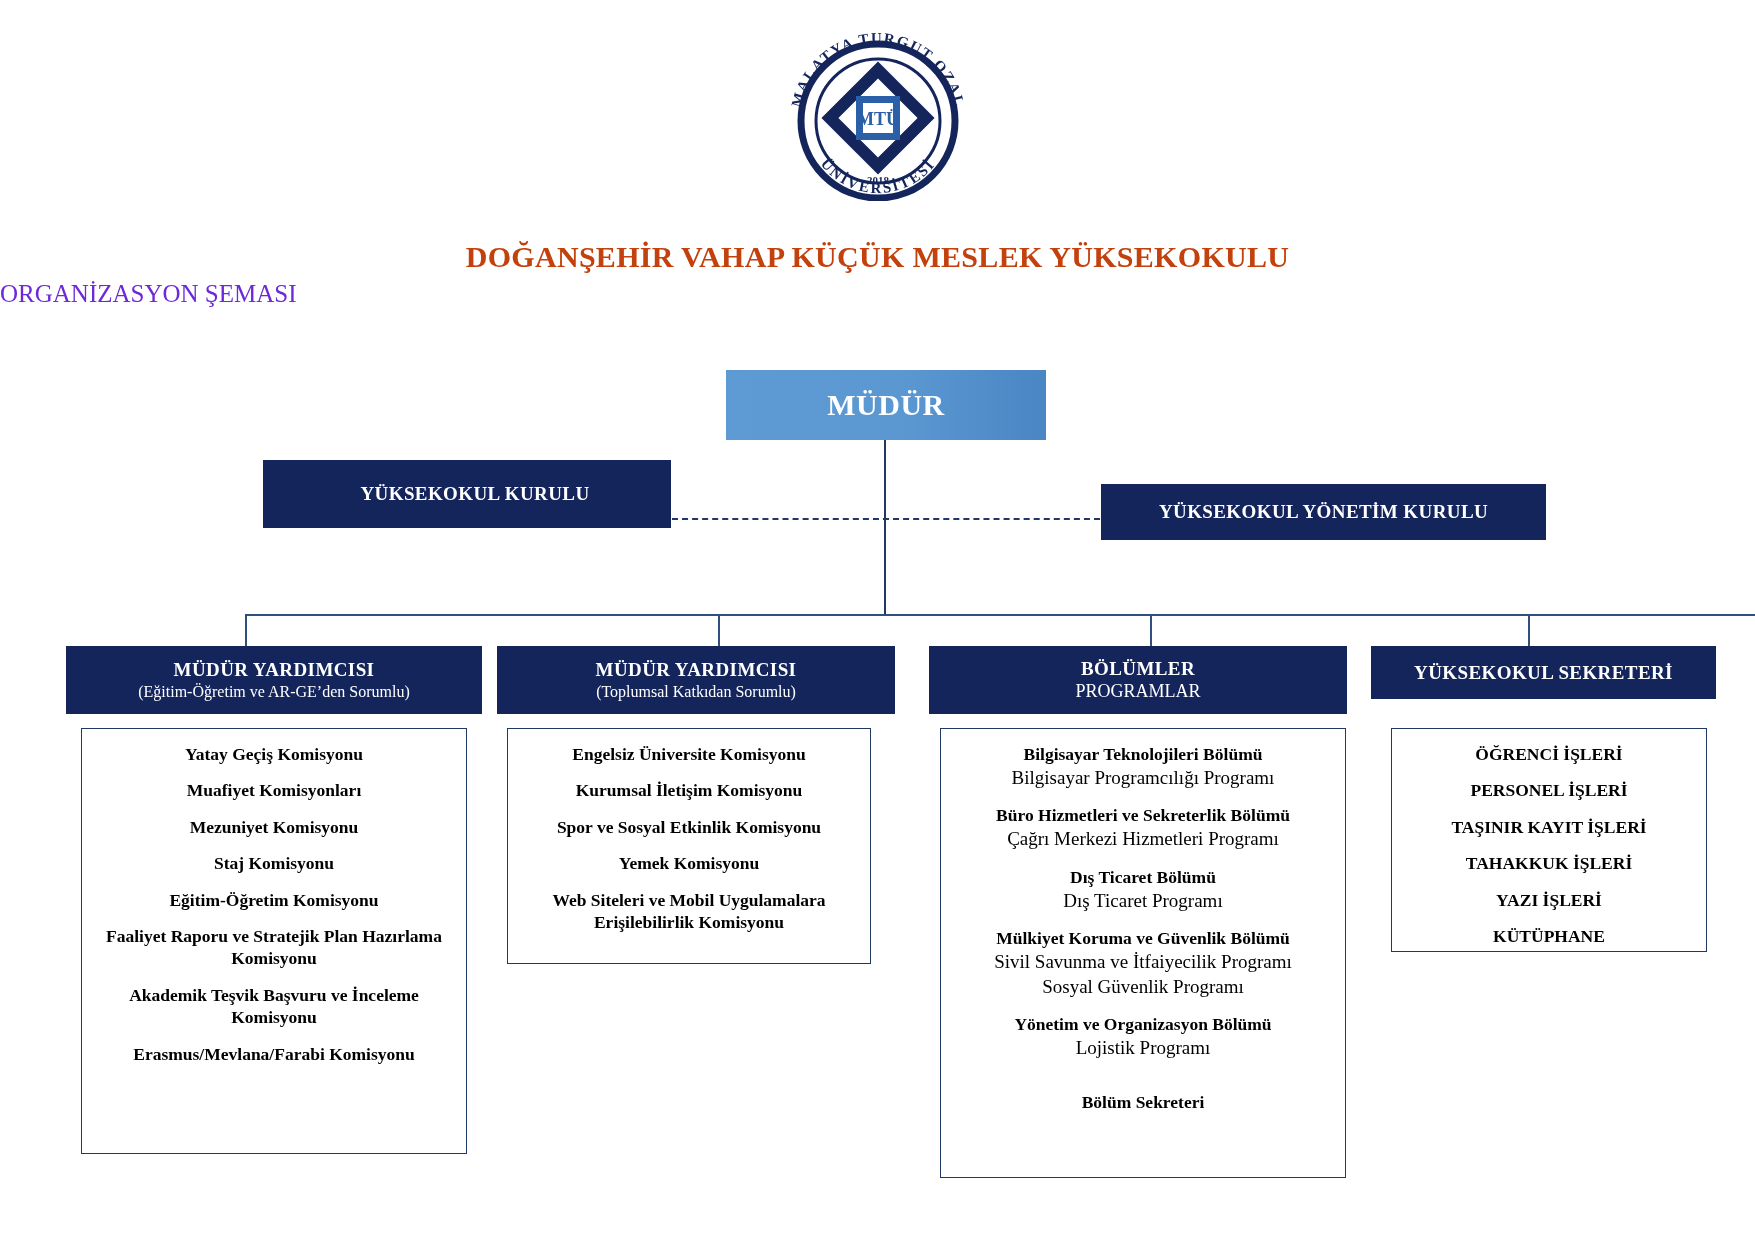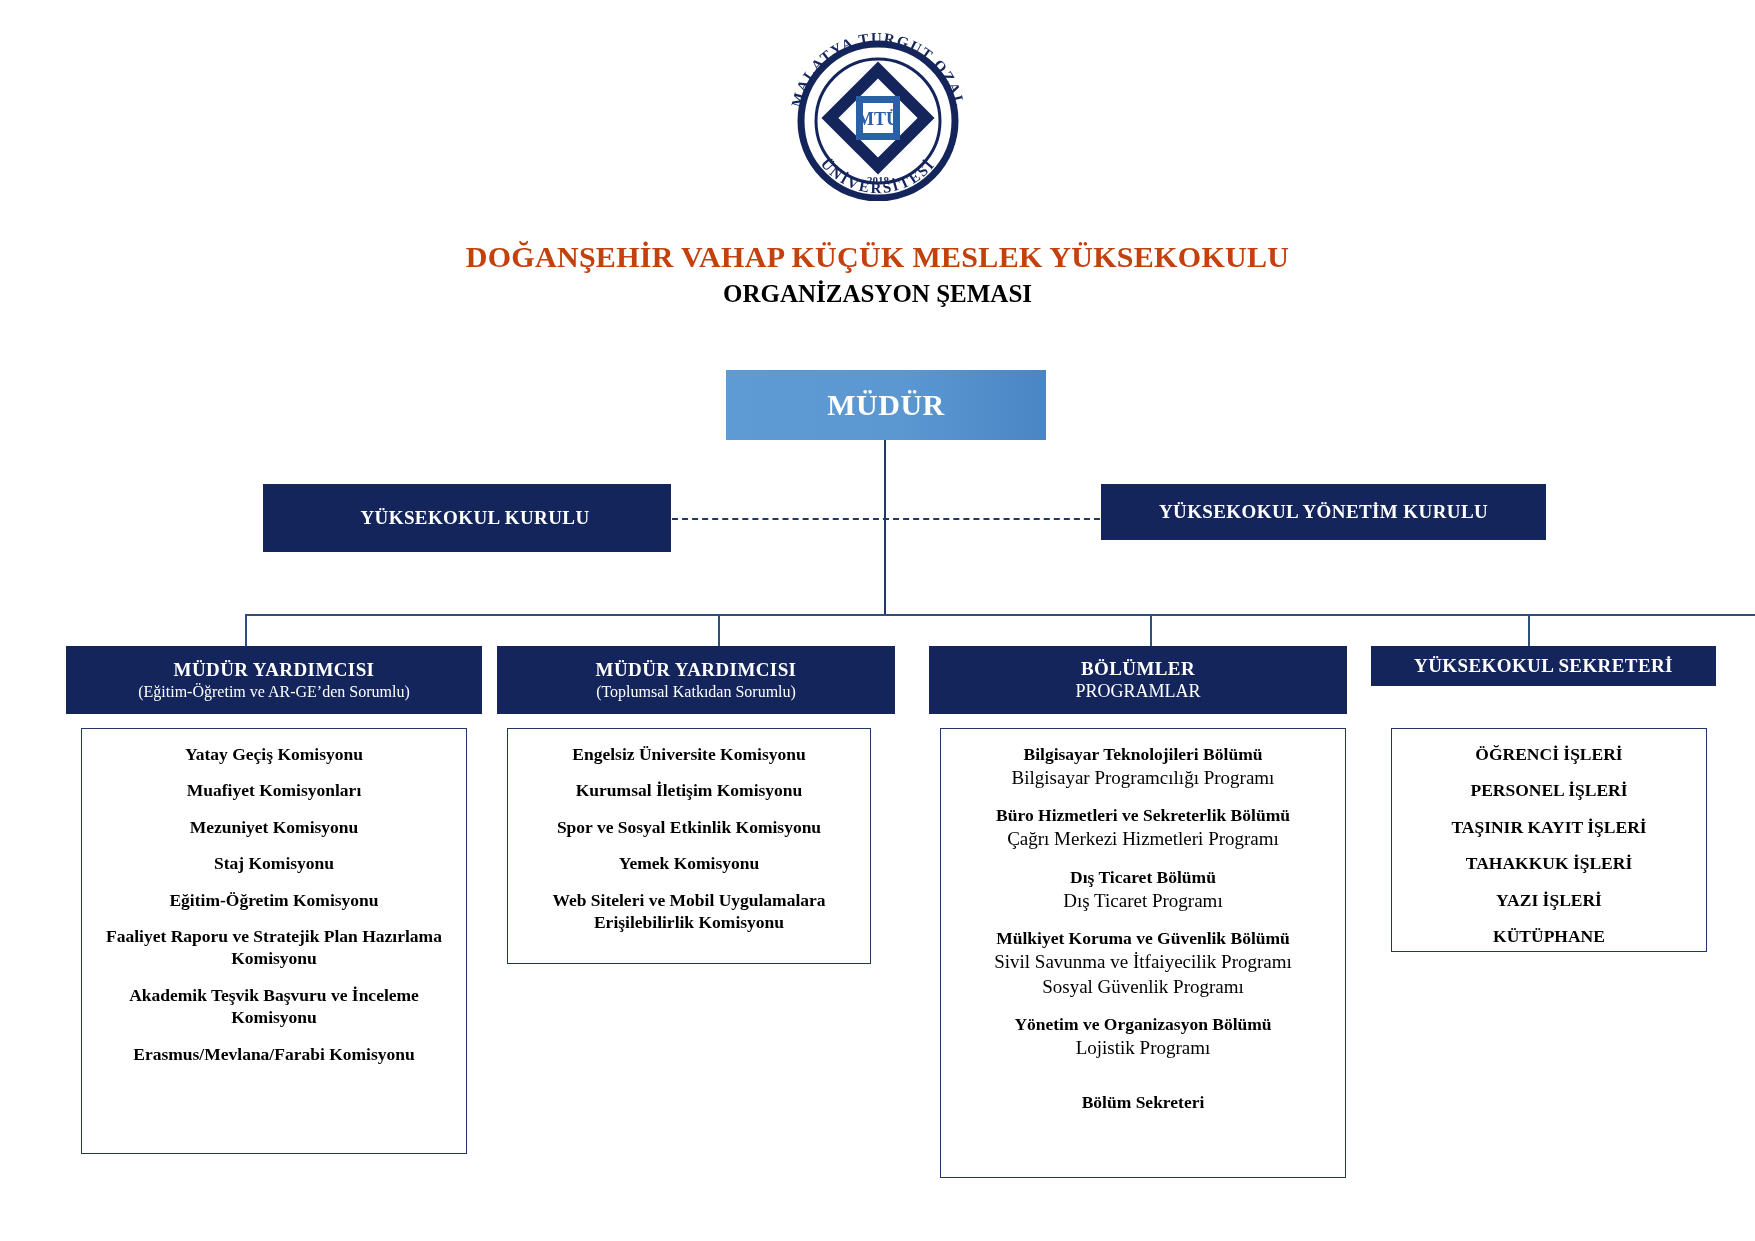--- a/index.html
+++ b/index.html
@@ -36,24 +36,24 @@
     font-size: 30px;
     font-weight: bold;
     letter-spacing: 0.3px;
     color: #c2410c;
   }
   .title-sub {
     position: absolute;
     left: 0;
     top: 280px;
     width: 1755px;
-    text-align: center;
+    text-align: left;
     font-size: 25px;
-    font-weight: bold;
-    color: #000000;
+    font-weight: normal;
+    color: #6d28d9;
   }
 
   
   .line {
     position: absolute;
     background: #1f3864;
   }
   .vline { width: 2px; }
   .hline { height: 2px; }
   .dashed {
@@ -156,21 +156,21 @@
 
 <div class="line vline thin" style="left:245px; top:614px; height:34px;"></div>
 <div class="line vline thin" style="left:718px; top:614px; height:34px;"></div>
 <div class="line vline thin" style="left:1150px; top:614px; height:34px;"></div>
 <div class="line vline thin" style="left:1528px; top:614px; height:34px;"></div>
 
 <div class="box box-mudur" style="left:726px; top:370px; width:320px; height:70px;">
   <span>MÜDÜR</span>
 </div>
 
-<div class="box box-navy" style="left:263px; top:484px; width:408px; height:68px;padding-left:16px;">
+<div class="box box-navy" style="left:263px; top:460px; width:408px; height:68px;padding-left:16px;">
   <span class="l1">YÜKSEKOKUL KURULU</span>
 </div>
 
 <div class="box box-navy" style="left:1101px; top:484px; width:445px; height:56px;">
   <span class="l1">YÜKSEKOKUL YÖNETİM KURULU</span>
 </div>
 
 <div class="box box-navy" style="left:66px; top:646px; width:416px; height:68px;">
   <span class="l1">MÜDÜR YARDIMCISI</span>
   <span class="l2">(Eğitim-Öğretim ve AR-GE’den Sorumlu)</span>
@@ -179,21 +179,21 @@
 <div class="box box-navy" style="left:497px; top:646px; width:398px; height:68px;">
   <span class="l1">MÜDÜR YARDIMCISI</span>
   <span class="l2">(Toplumsal Katkıdan Sorumlu)</span>
 </div>
 
 <div class="box box-navy" style="left:929px; top:646px; width:418px; height:68px;">
   <span class="l1">BÖLÜMLER</span>
   <span class="l2b">PROGRAMLAR</span>
 </div>
 
-<div class="box box-navy" style="left:1371px; top:646px; width:345px; height:40px;">
+<div class="box box-navy" style="left:1371px; top:646px; width:345px; height:53px;">
   <span class="l1">YÜKSEKOKUL SEKRETERİ</span>
 </div>
 
 <div class="panel" style="left:81px; top:728px; width:386px; height:426px;">
   <div class="item">Yatay Geçiş Komisyonu</div>
   <div class="item">Muafiyet Komisyonları</div>
   <div class="item">Mezuniyet Komisyonu</div>
   <div class="item">Staj Komisyonu</div>
   <div class="item">Eğitim-Öğretim Komisyonu</div>
   <div class="item">Faaliyet Raporu ve Stratejik Plan Hazırlama Komisyonu</div>

